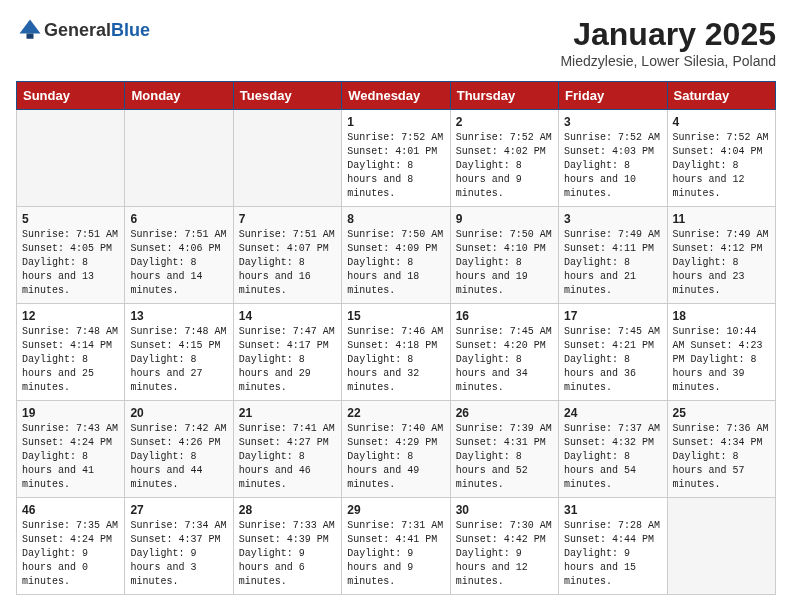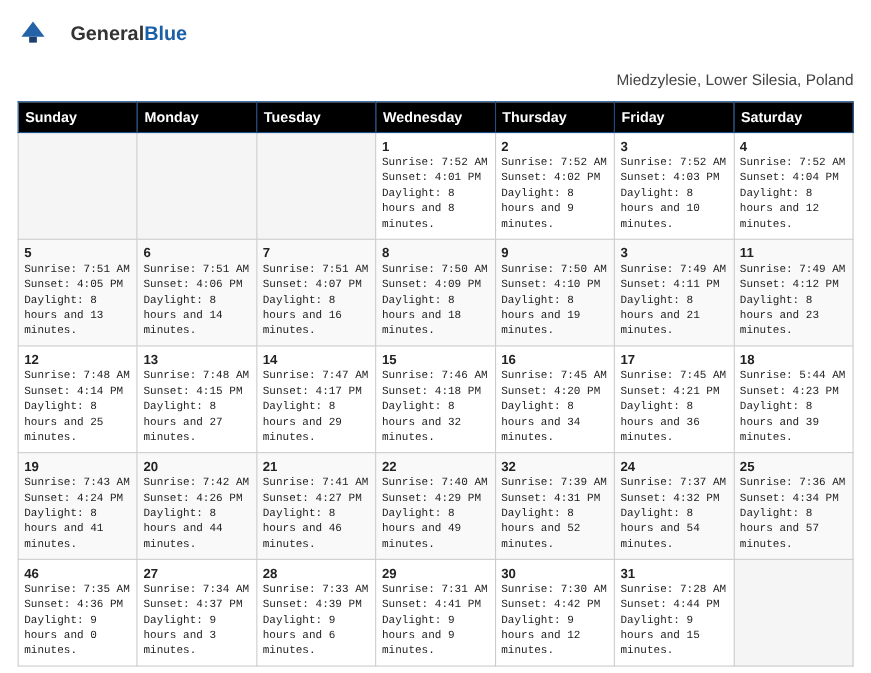--- a/index.html
+++ b/index.html
@@ -12,21 +12,21 @@
     }
     .header {
       display: flex;
       justify-content: space-between;
       align-items: flex-start;
       margin-bottom: 12px;
     }
     .logo {
       display: flex;
       align-items: center;
-      gap: 20px;
+      gap: 0;
     }
     .logo-text-general {
       font-size: 18px;
       font-weight: bold;
       color: #333;
     }
     .logo-text-blue {
       font-size: 18px;
       font-weight: bold;
       color: #1a5fa8;
@@ -39,29 +39,28 @@
       text-align: right;
     }
     .title-main {
       font-size: 32px;
       font-weight: bold;
       color: #222;
     }
     .title-sub {
       font-size: 14px;
       color: #444;
-      margin-top: 48px;
     }
     table {
       width: 100%;
       border-collapse: collapse;
       table-layout: fixed;
     }
     th {
-      background-color: #000000;
+      background-color: #b91c1c;
       color: #fff;
       text-align: left;
       padding: 6px 6px;
       font-size: 13px;
       font-weight: bold;
       border: 1px solid #1a4f8a;
     }
     td {
       border: 1px solid #ccc;
       vertical-align: top;
@@ -96,20 +95,21 @@
   <div class="logo">
     <svg class="logo-icon" viewBox="0 0 32 32">
       <polygon points="16,4 28,20 4,20" fill="#2563a8"></polygon>
       <rect x="12" y="20" width="8" height="6" fill="#1a4070"></rect>
     </svg>
     <div>
       <span class="logo-text-general">General</span><span class="logo-text-blue">Blue</span>
     </div>
   </div>
   <div class="title-block">
+    <div class="title-main">January 2025</div>
     <div class="title-sub">Miedzylesie, Lower Silesia, Poland</div>
   </div>
 </div>
 
 <table>
   <thead>
     <tr>
     <th>Sunday</th>
         <th>Monday</th>
         <th>Tuesday</th>
@@ -242,21 +242,21 @@
         </td>
         <td>
           <div class="day-num">17</div>
           <div class="day-info">Sunrise: 7:45 AM
 Sunset: 4:21 PM
 Daylight: 8 hours
 and 36 minutes.</div>
         </td>
         <td>
           <div class="day-num">18</div>
-          <div class="day-info">Sunrise: 5:44 AM
+          <div class="day-info">Sunrise: 10:44 AM
 Sunset: 4:23 PM
 Daylight: 8 hours
 and 39 minutes.</div>
         </td>
       </tr>
       <tr>
         <td>
           <div class="day-num">19</div>
           <div class="day-info">Sunrise: 7:43 AM
 Sunset: 4:24 PM
@@ -278,21 +278,21 @@
 and 46 minutes.</div>
         </td>
         <td>
           <div class="day-num">22</div>
           <div class="day-info">Sunrise: 7:40 AM
 Sunset: 4:29 PM
 Daylight: 8 hours
 and 49 minutes.</div>
         </td>
         <td>
-          <div class="day-num">32</div>
+          <div class="day-num">26</div>
           <div class="day-info">Sunrise: 7:39 AM
 Sunset: 4:31 PM
 Daylight: 8 hours
 and 52 minutes.</div>
         </td>
         <td>
           <div class="day-num">24</div>
           <div class="day-info">Sunrise: 7:37 AM
 Sunset: 4:32 PM
 Daylight: 8 hours
@@ -303,21 +303,21 @@
           <div class="day-info">Sunrise: 7:36 AM
 Sunset: 4:34 PM
 Daylight: 8 hours
 and 57 minutes.</div>
         </td>
       </tr>
       <tr>
         <td>
           <div class="day-num">46</div>
           <div class="day-info">Sunrise: 7:35 AM
-Sunset: 4:36 PM
+Sunset: 4:24 PM
 Daylight: 9 hours
 and 0 minutes.</div>
         </td>
         <td>
           <div class="day-num">27</div>
           <div class="day-info">Sunrise: 7:34 AM
 Sunset: 4:37 PM
 Daylight: 9 hours
 and 3 minutes.</div>
         </td>

